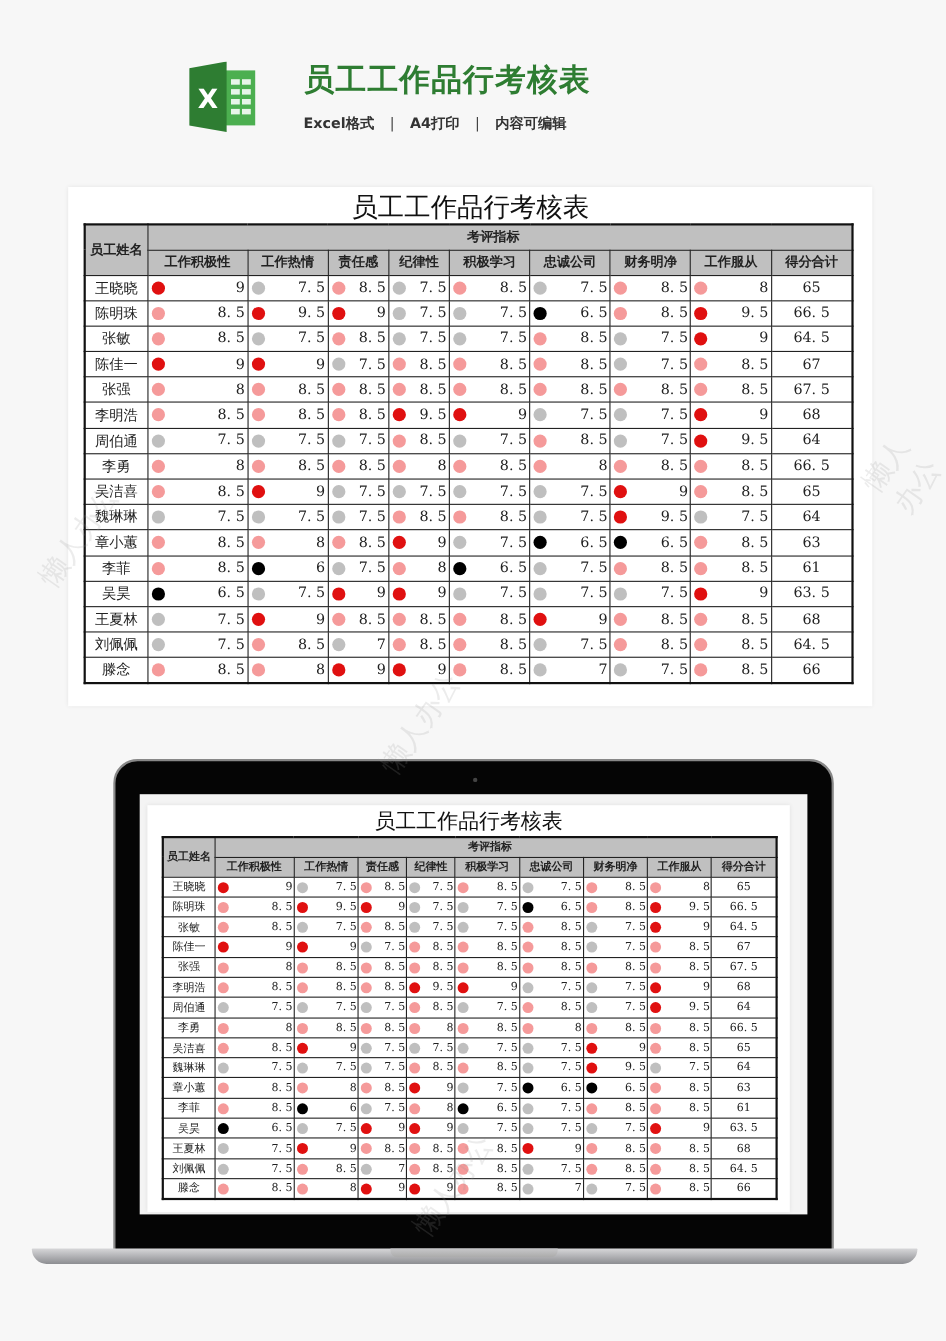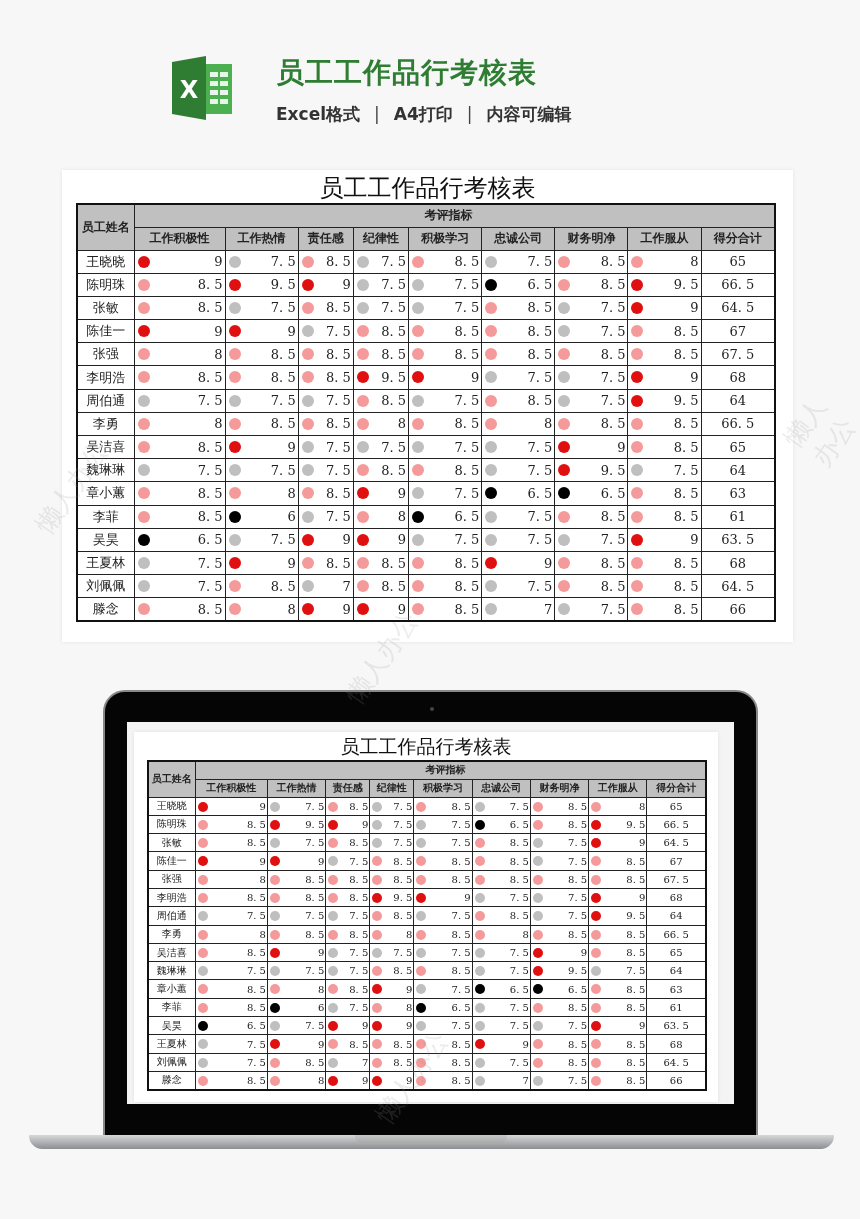--- a/index.html
+++ b/index.html
@@ -1,20 +1,20 @@
 <!DOCTYPE html>
 <html><head>
 <meta charset="utf-8">
 <style>
   * { box-sizing: border-box; margin: 0; padding: 0; }
   body { width: 860px; height: 1219px; background: #f7f7f7; font-family: "DejaVu Sans", sans-serif; position: relative; overflow: hidden; }
   .header { position: absolute; left: 0; top: 0; width: 860px; height: 160px; }
   .logo { position: absolute; left: 172px; top: 56px; width: 62px; height: 64px; }
   .title { position: absolute; left: 276px; top: 54px; font-size: 28px; font-weight: bold; color: #2e7d32; letter-spacing: 1px; font-family: "DejaVu Sans", sans-serif; }
-  .subtitle { position: absolute; left: 276px; top: 103px; font-size: 17px; font-weight: bold; color: #333; font-family: "DejaVu Sans", sans-serif; }
+  .subtitle { position: absolute; left: 276px; top: 103px; font-size: 13px; font-weight: bold; color: #333; font-family: "DejaVu Sans", sans-serif; }
   .subtitle .sep { margin: 0 14px; font-weight: normal; color: #444; }
 
   .sheet { position: absolute; background: #fff; box-shadow: 0 0 4px rgba(0,0,0,0.08); }
   .sheet-main { left: 62px; top: 170px; width: 731px; height: 472px; }
   .sheet-title { text-align: center; font-family: "DejaVu Serif", serif; color: #111; }
   table.grid { border-collapse: collapse; background: #fff; }
   table.grid td, table.grid th { border: 1px solid #222; font-family: "DejaVu Serif", serif; color: #222; }
   table.grid th { background: #c0c0c0; font-family: "DejaVu Sans", sans-serif; font-weight: bold; }
   table.grid { border: 2px solid #111; }
   td.name { text-align: center; }

